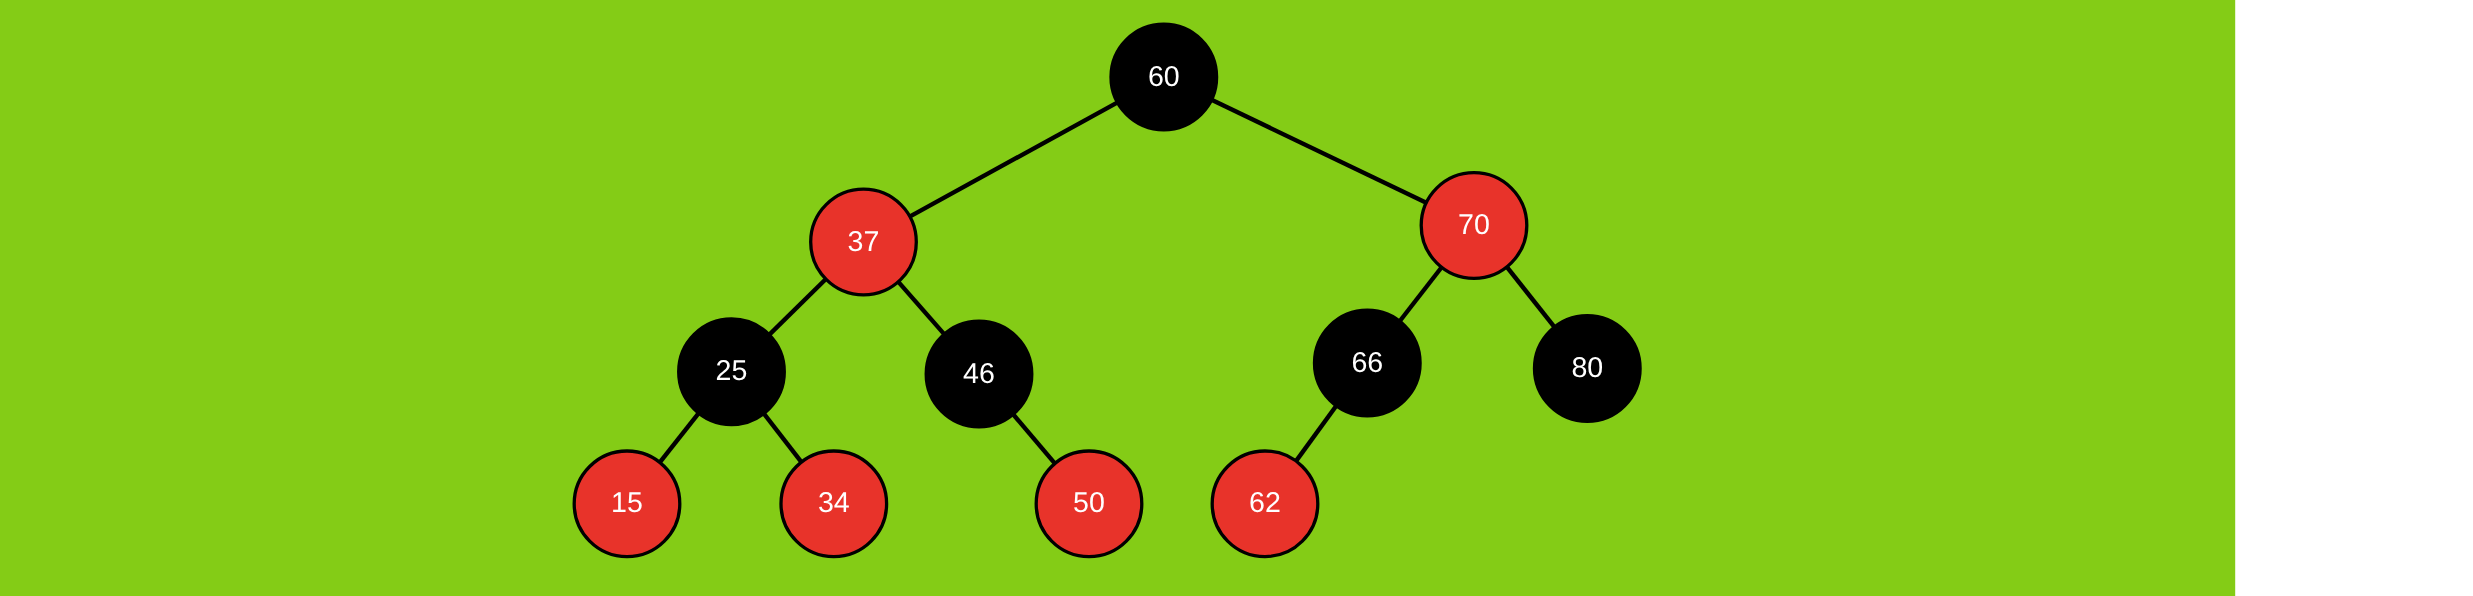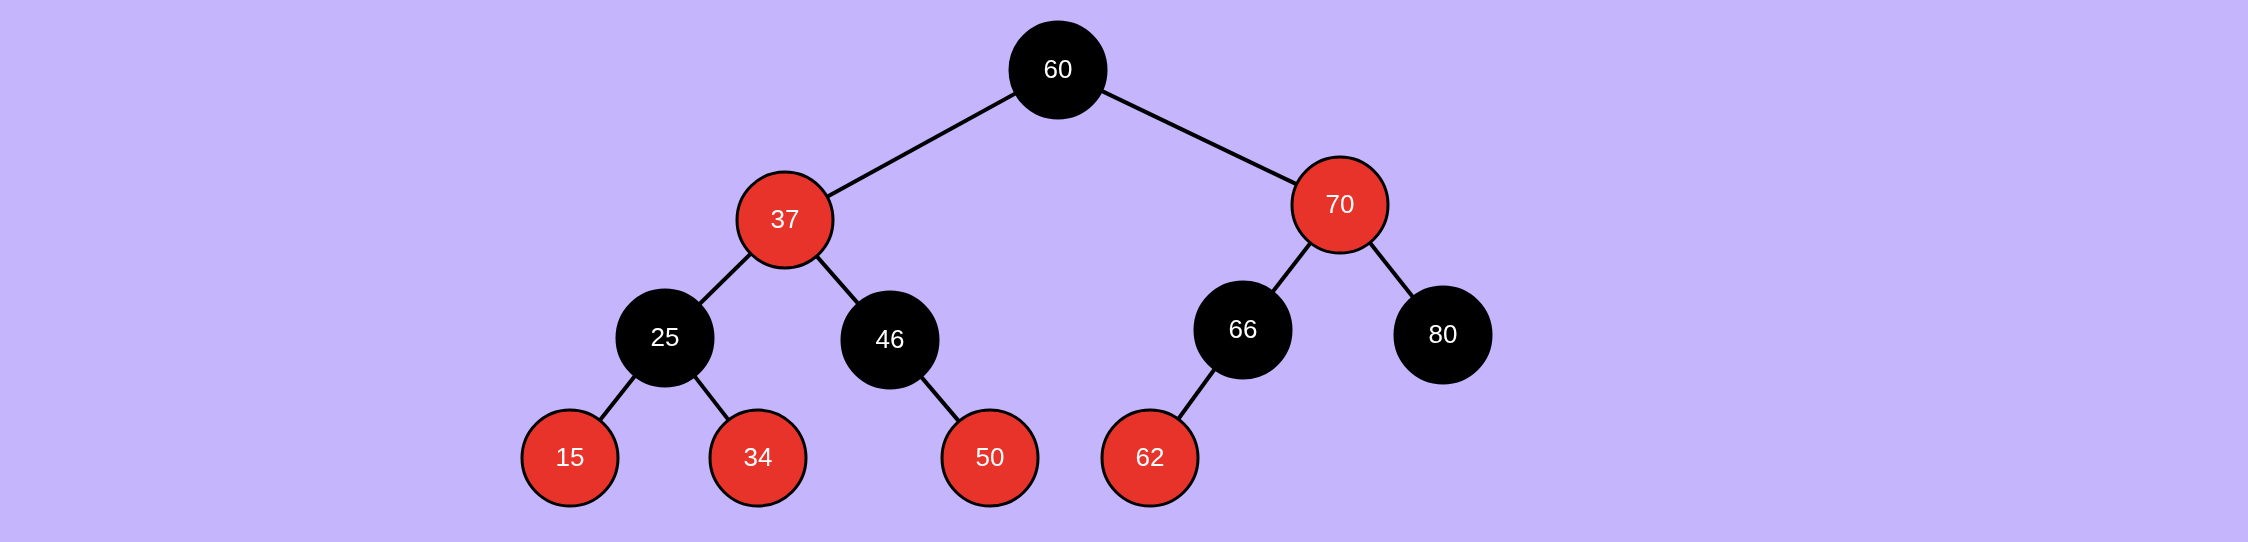--- a/index.html
+++ b/index.html
@@ -5,23 +5,23 @@
   html, body {
     margin: 0;
     padding: 0;
     background: #ffffff;
   }
   body {
     font-family: "Liberation Sans", sans-serif;
   }
   #tree-canvas-wrap {
     position: relative;
-    width: 2248px;
+    width: 2032px;
     height: 542px;
-    background: #c4b5fd;
+    background: #84cc16;
     overflow: hidden;
   }
   svg#rbtree-svg {
     display: block;
     width: 2248px;
     height: 542px;
   }
   .tree-edge {
     stroke: #000000;
     stroke-width: 4;

